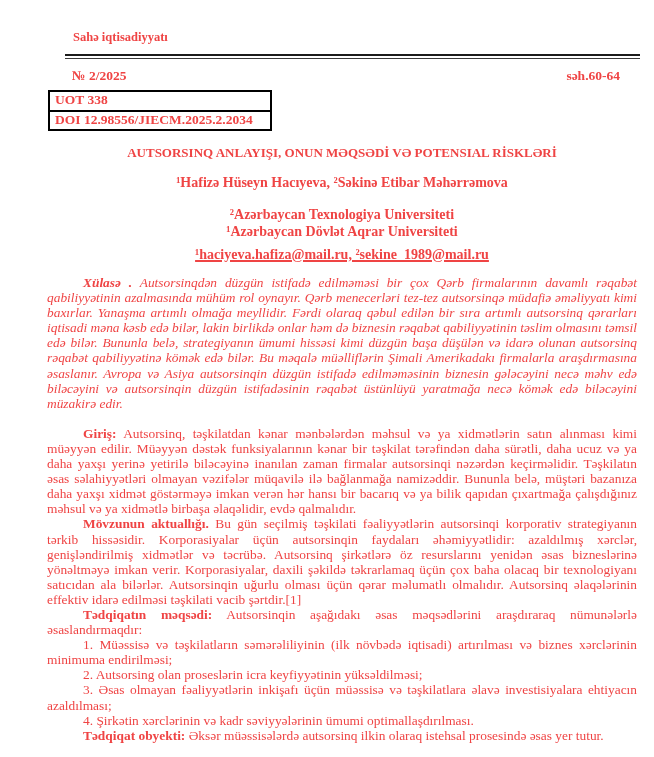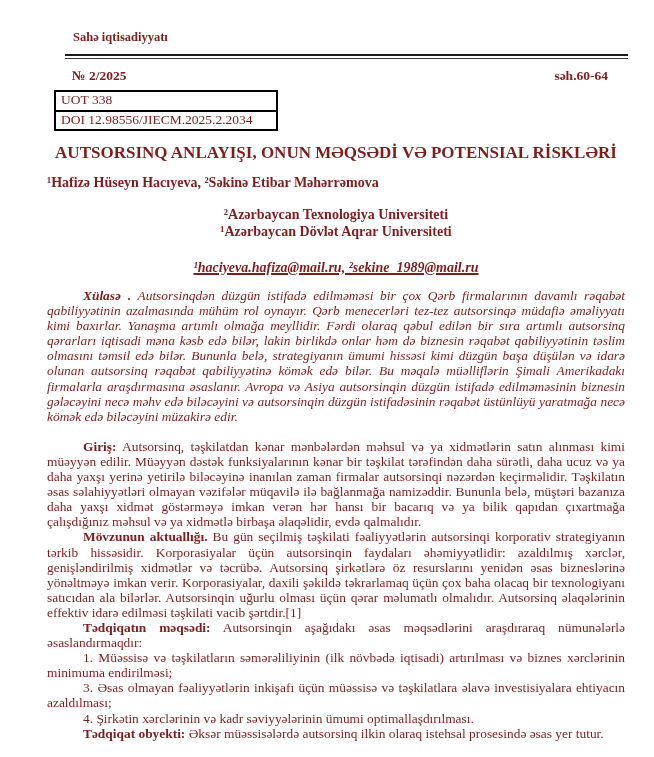--- a/index.html
+++ b/index.html
@@ -3,60 +3,59 @@
 <meta charset="utf-8">
 <style>
   html,body{margin:0;padding:0;background:#ffffff;}
   .page{
     position:relative;
     width:654px;height:757px;
     box-sizing:border-box;
     overflow:hidden;
     background:#ffffff;
     font-family:"Liberation Serif","DejaVu Serif",serif;
-    color:#7f1d1d;
-    padding:30px 29px 0 47px;
+    color:#ef4444;
+    padding:30px 17px 0 47px;
   }
   
   .header-row{
     display:flex;justify-content:space-between;align-items:baseline;
     margin:0 85px 0 26px;
     font-weight:bold;font-size:12.5px;line-height:15px;
   }
   .double-rule{
     margin:9px -3px 0 18px;
     height:2px;
     border-top:2.4px solid #1c1c1c;
     border-bottom:1.2px solid #3a3a3a;
   }
   .issue-row{
     display:flex;justify-content:space-between;align-items:baseline;
     margin:9px 17px 0 25px;
     font-weight:bold;font-size:13.5px;line-height:16px;
   }
   .code-boxes{
-    margin-top:6px;margin-left:7px;
+    margin-top:6px;margin-left:1px;
     width:220px;
     border:2px solid #000;
-    font-weight:normal;font-size:13.5px;line-height:16.5px;
+    font-weight:bold;font-size:13.5px;line-height:16.5px;
   }
   .code-boxes .code-row{padding:0 5px 1px 5px;}
   .code-boxes .code-row + .code-row{border-top:2px solid #000;}
   
   .article-title{
     margin-top:13px;text-align:center;
-    font-weight:bold;font-size:17px;line-height:17px;
+    font-weight:bold;font-size:13px;line-height:17px;
   }
-  .authors-line{margin-top:13px;text-align:left;font-weight:bold;font-size:14px;line-height:17px;}
+  .authors-line{margin-top:13px;text-align:center;font-weight:bold;font-size:14px;line-height:17px;}
   .affiliations{margin-top:15px;text-align:center;font-weight:bold;font-size:14px;line-height:17px;}
   .emails-line{
-    margin-top:19px;text-align:center;font-weight:bold;font-size:14px;line-height:17px;
+    margin-top:6px;text-align:center;font-weight:bold;font-size:14px;line-height:17px;
     text-decoration:underline;
     text-decoration-thickness:1.5px;
-    font-style:italic;
   }
   
   .para{
     font-size:13.4px;line-height:15.1px;
     text-align:justify;
     text-indent:36px;
     margin:0;
   }
   .abstract{margin-top:12px;font-style:italic;}
   .keywords{font-style:italic;}
@@ -98,18 +97,19 @@
   <p class="para abstract"><span class="lead-bold">Xülasə .</span><span> Autsorsinqdən düzgün istifadə edilməməsi bir çox Qərb firmalarının davamlı rəqabət qabiliyyətinin azalmasında mühüm rol oynayır. Qərb menecerləri tez-tez autsorsinqə müdafiə əməliyyatı kimi baxırlar. Yanaşma artımlı olmağa meyllidir. Fərdi olaraq qəbul edilən bir sıra artımlı autsorsinq qərarları iqtisadi məna kəsb edə bilər, lakin birlikdə onlar həm də biznesin rəqabət qabiliyyətinin təslim olmasını təmsil edə bilər. Bununla belə, strategiyanın ümumi hissəsi kimi düzgün başa düşülən və idarə olunan autsorsinq rəqabət qabiliyyətinə kömək edə bilər. Bu məqalə müəlliflərin Şimali Amerikadakı firmalarla araşdırmasına əsaslanır. Avropa və Asiya autsorsinqin düzgün istifadə edilməməsinin biznesin gələcəyini necə məhv edə biləcəyini və autsorsinqin düzgün istifadəsinin rəqabət üstünlüyü yaratmağa necə kömək edə biləcəyini müzakirə edir.</span></p>
 
 
   <p class="para giris"><span class="lead-bold">Giriş:</span><span> Autsorsinq, təşkilatdan kənar mənbələrdən məhsul və ya xidmətlərin satın alınması kimi müəyyən edilir. Müəyyən dəstək funksiyalarının kənar bir təşkilat tərəfindən daha sürətli, daha ucuz və ya daha yaxşı yerinə yetirilə biləcəyinə inanılan zaman firmalar autsorsinqi nəzərdən keçirməlidir. Təşkilatın əsas səlahiyyətləri olmayan vəzifələr müqavilə ilə bağlanmağa namizəddir. Bununla belə, müştəri bazanıza daha yaxşı xidmət göstərməyə imkan verən hər hansı bir bacarıq və ya bilik qapıdan çıxartmağa çalışdığınız məhsul və ya xidmətlə birbaşa əlaqəlidir, evdə qalmalıdır.</span></p>
 
   <p class="para"><span class="lead-bold">Mövzunun aktuallığı.</span><span> Bu gün seçilmiş təşkilati fəaliyyətlərin autsorsinqi korporativ strategiyanın tərkib hissəsidir. Korporasiyalar üçün autsorsinqin faydaları əhəmiyyətlidir: azaldılmış xərclər, genişləndirilmiş xidmətlər və təcrübə. Autsorsinq şirkətlərə öz resurslarını yenidən əsas bizneslərinə yönəltməyə imkan verir. Korporasiyalar, daxili şəkildə təkrarlamaq üçün çox baha olacaq bir texnologiyanı satıcıdan ala bilərlər. Autsorsinqin uğurlu olması üçün qərar məlumatlı olmalıdır. Autsorsinq əlaqələrinin effektiv idarə edilməsi təşkilati vacib şərtdir.[1]</span></p>
 
   <p class="para"><span class="lead-bold">Tədqiqatın məqsədi:</span><span> Autsorsinqin aşağıdakı əsas məqsədlərini araşdıraraq nümunələrlə əsaslandırmaqdır:</span></p>
 
   <p class="para">1. Müəssisə və təşkilatların səmərəliliyinin (ilk növbədə iqtisadi) artırılması və biznes xərclərinin minimuma endirilməsi;</p>
+  <p class="para">2. Autsorsing olan proseslərin icra keyfiyyətinin yüksəldilməsi;</p>
   <p class="para">3. Əsas olmayan fəaliyyətlərin inkişafı üçün müəssisə və təşkilatlara əlavə investisiyalara ehtiyacın azaldılması;</p>
   <p class="para">4. Şirkətin xərclərinin və kadr səviyyələrinin ümumi optimallaşdırılması.</p>
 
   <p class="para"><span class="lead-bold">Tədqiqat obyekti:</span><span> Əksər müəssisələrdə autsorsinq ilkin olaraq istehsal prosesində əsas yer tutur.</span></p>
 
 </div>
 
 </body></html>

